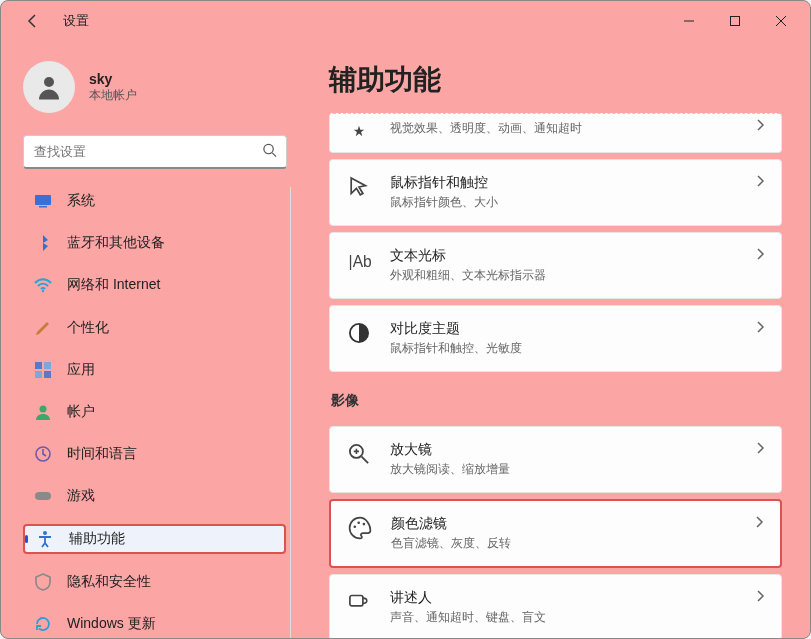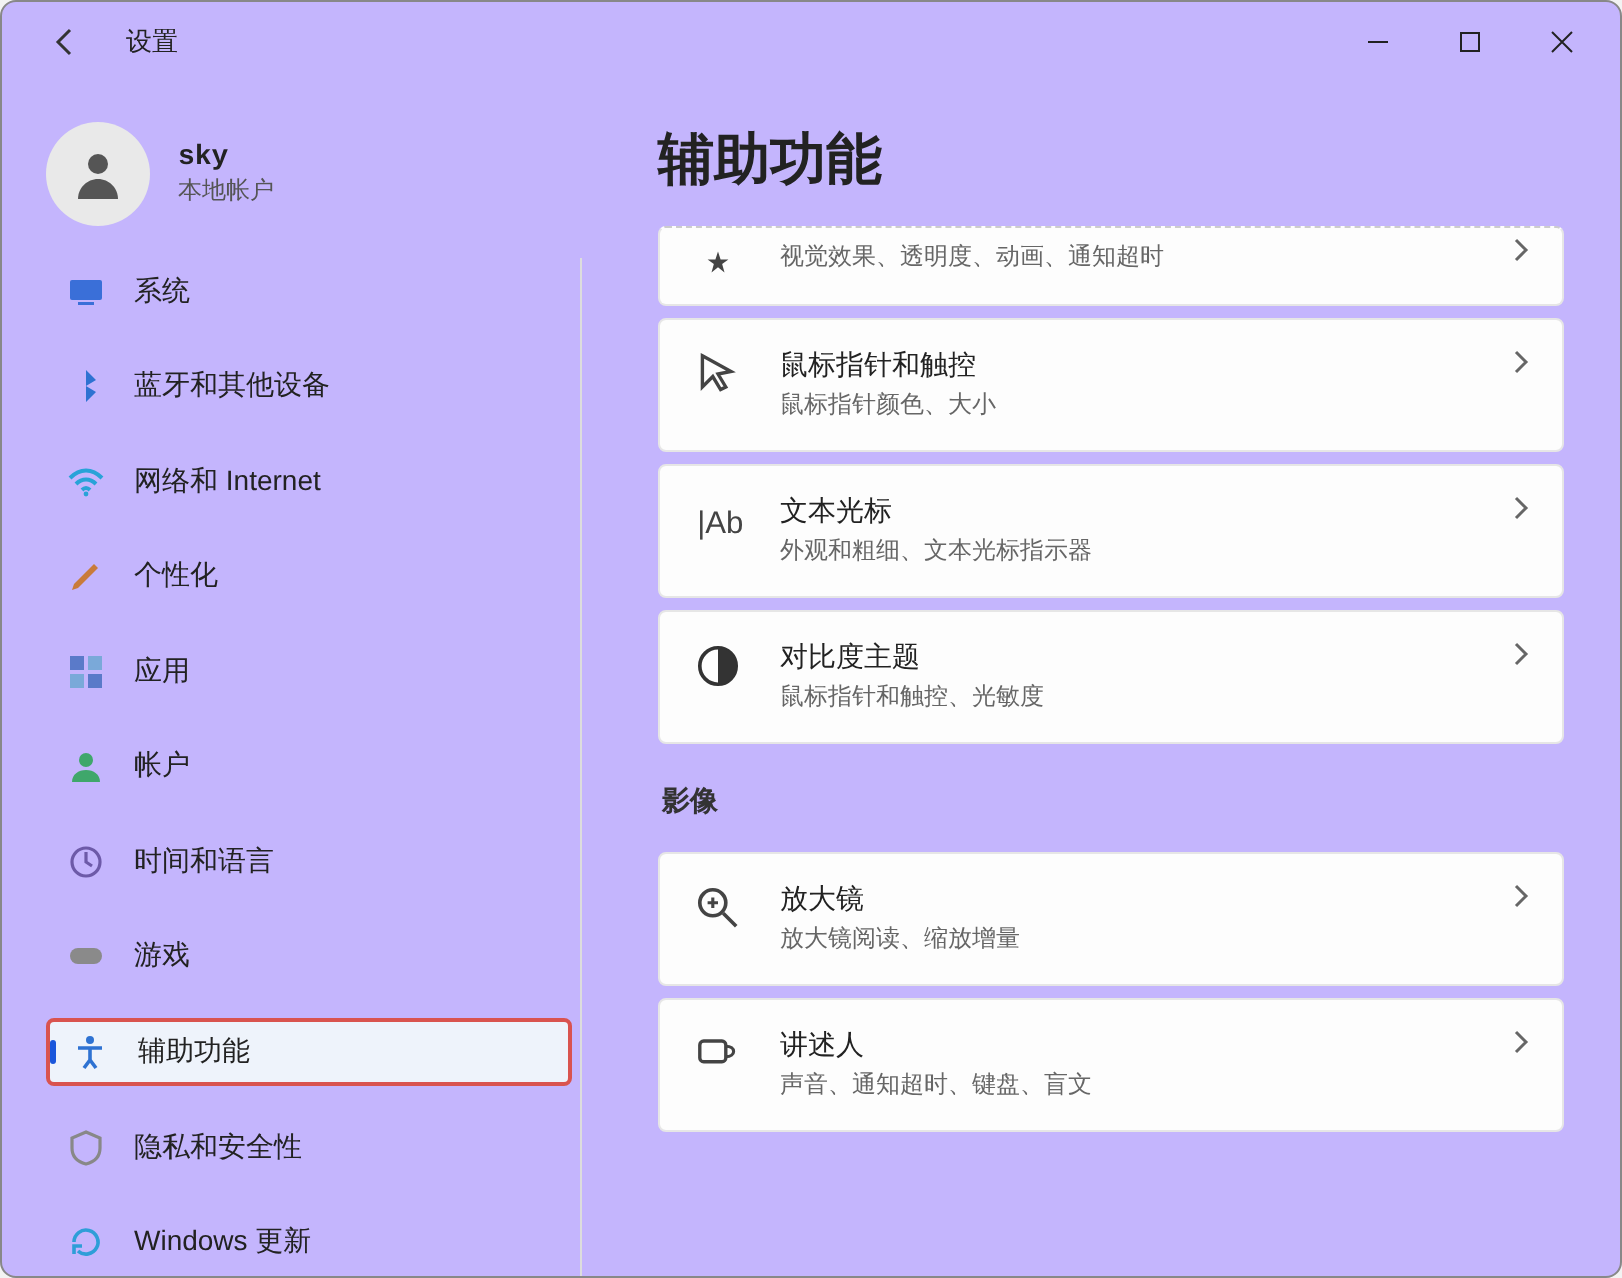--- a/index.html
+++ b/index.html
@@ -1,28 +1,28 @@
 <!DOCTYPE html>
 <html><head>
 <meta charset="utf-8">
 <style>
   * { margin: 0; padding: 0; box-sizing: border-box; font-family: "Segoe UI", "Microsoft YaHei", sans-serif; }
   body { width: 811px; height: 639px; background: #f3f3f3; overflow: hidden; position: relative; }
-  .window { width: 100%; height: 100%; background: #c4b5fd; border: 1px solid #888; border-radius: 8px; display: flex; flex-direction: column; }
+  .window { width: 100%; height: 100%; background: #fca5a5; border: 1px solid #888; border-radius: 8px; display: flex; flex-direction: column; }
   .titlebar { height: 40px; display: flex; align-items: center; padding: 0 6px 0 20px; }
   .back-btn { width: 24px; height: 24px; display:flex; align-items:center; justify-content:center; cursor:pointer; margin-right: 18px; }
   .title { font-size: 13px; color: #222; }
   .win-controls { margin-left: auto; display: flex; gap: 0; }
   .win-btn { width: 46px; height: 32px; display:flex; align-items:center; justify-content:center; cursor:pointer; }
   .body { flex:1; display:flex; overflow:hidden; }
   .sidebar { width: 300px; padding: 12px 10px 0 22px; display:flex; flex-direction:column; position:relative; }
   .user-row { display:flex; align-items:center; padding: 8px 0 16px 0; }
   .avatar { width: 52px; height: 52px; border-radius: 50%; background: #e9e9e9; display:flex; align-items:center; justify-content:center; margin-right: 14px; }
   .avatar svg { width: 30px; height: 30px; fill:#555; }
-  .user-name { font-size: 14px; font-weight:600; color:#222;font-family:Liberation Mono, monospace; }
+  .user-name { font-size: 14px; font-weight:600; color:#222; }
   .user-sub { font-size: 12px; color:#555; }
   .search-box { position:relative; margin: 6px 4px 18px 0; }
   .search-input { width: 100%; height: 34px; background:#fff; border:1px solid #ccc; border-bottom:2px solid #888; border-radius:4px; padding: 0 34px 0 10px; font-size:13px; outline:none; }
   .search-icon { position:absolute; right:10px; top:50%; transform:translateY(-50%); color:#555; }
   .nav { display:flex; flex-direction:column; gap:14px; border-right: 1px solid #ddd; padding-right: 4px; overflow-y:auto; flex:1; }
   .nav-item { display:flex; align-items:center; height:40px; padding:0 10px; border-radius:4px; cursor:pointer; font-size:14px; color:#222; position:relative; }
   .nav-item .nicon { width:20px; height:20px; margin-right:14px; display:flex; align-items:center; justify-content:center; }
   .nav-item.active { background:#eef3fb; }
   .nav-item.active::before { content:""; position:absolute; left:0px; top:9px; bottom:9px; width:3px; background:#1a56db; border-radius:2px; }
   .nav-highlight { border:2px solid #d9534f; border-radius:4px; }
@@ -78,20 +78,29 @@
               <circle cx="12" cy="8" r="4"></circle>
               <path d="M4 22c0-4.4 3.6-8 8-8s8 3.6 8 8"></path>
             </svg>
         </div>
         <div>
           <div class="user-name">sky</div>
           <div class="user-sub">本地帐户</div>
         </div>
       </div>
 
+      <div class="search-box">
+        <input class="search-input" placeholder="查找设置" style="">
+        <span class="search-icon">
+          <svg width="15" height="15" viewBox="0 0 16 16">
+              <circle cx="7" cy="7" r="5" stroke="#555" stroke-width="1.3" fill="none"></circle>
+              <path d="M11 11 L15 15" stroke="#555" stroke-width="1.3"></path>
+            </svg>
+        </span>
+      </div>
 
       <div class="nav">
         <div class="nav-item">
           <span class="nicon">
               <svg viewBox="0 0 20 20">
                 <rect x="2" y="4" width="16" height="10" rx="1" fill="#3a6fd8"></rect>
                 <rect x="6" y="15" width="8" height="1.5" fill="#3a6fd8"></rect>
               </svg>
             </span>
           <span>系统</span>
@@ -263,20 +272,37 @@
             </span>
           <div class="ctext">
             <div class="ctitle">放大镜</div>
             <div class="csub">放大镜阅读、缩放增量</div>
           </div>
           <span class="chev"><svg width="10" height="14" viewBox="0 0 10 14">
                 <path d="M3 2l5 5-5 5" stroke="#666" stroke-width="1.5" fill="none"></path>
               </svg></span>
         </div>
 
+        <div class="card hl">
+          <span class="cicon">
+              <svg viewBox="0 0 20 20">
+                <path d="M10 2a8 8 0 1 0 0 16c1.5 0 2-1 1-2s0-2 1.5-2H16a2 2 0 0 0 2-2c0-5-3.6-10-8-10z" fill="none" stroke="#444" stroke-width="1.3"></path>
+                <circle cx="6" cy="9" r="1" fill="#444"></circle>
+                <circle cx="9" cy="6" r="1" fill="#444"></circle>
+                <circle cx="13" cy="7" r="1" fill="#444"></circle>
+              </svg>
+            </span>
+          <div class="ctext">
+            <div class="ctitle">颜色滤镜</div>
+            <div class="csub">色盲滤镜、灰度、反转</div>
+          </div>
+          <span class="chev"><svg width="10" height="14" viewBox="0 0 10 14">
+                <path d="M3 2l5 5-5 5" stroke="#666" stroke-width="1.5" fill="none"></path>
+              </svg></span>
+        </div>
 
         <div class="card">
           <span class="cicon">
               <svg viewBox="0 0 20 20">
                 <rect x="3" y="5" width="10" height="8" rx="1.5" fill="none" stroke="#444" stroke-width="1.3"></rect>
                 <path d="M13 7c2 0 3 1 3 2s-1 2-3 2" stroke="#444" stroke-width="1.2" fill="none"></path>
               </svg>
             </span>
           <div class="ctext">
             <div class="ctitle">讲述人</div>

